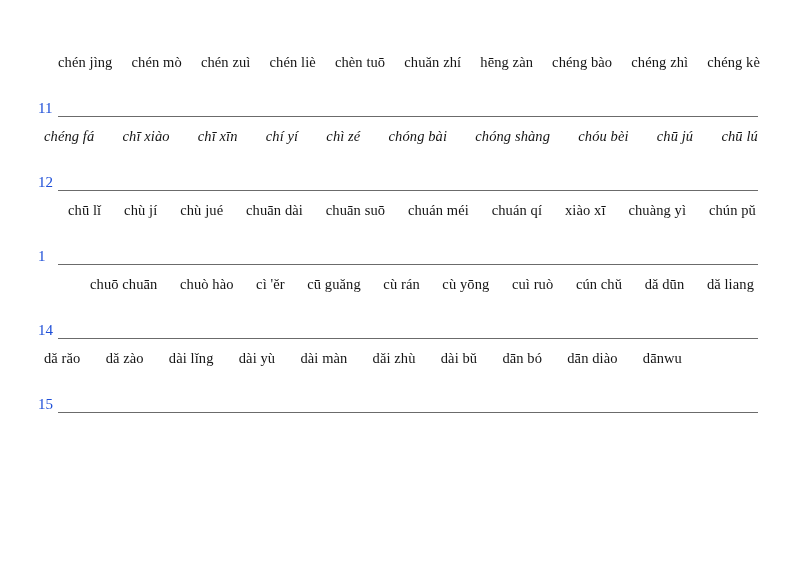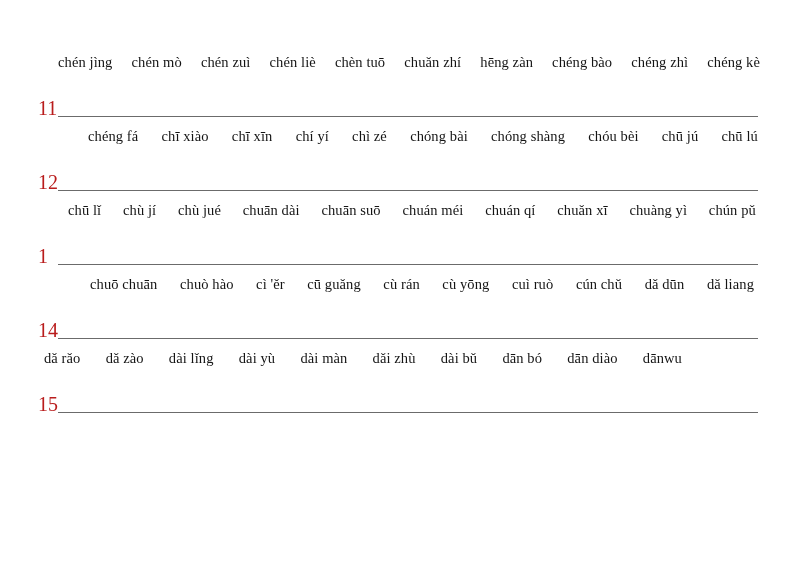--- a/index.html
+++ b/index.html
@@ -61,37 +61,37 @@
     position: relative;
     height: 38px;
     box-sizing: border-box;
   }
 
   .rule-num {
     position: absolute;
     left: 38px;
     bottom: 2px;
     font-family: "Liberation Serif", "DejaVu Serif", serif;
-    font-size: 20px;
+    font-size: 15px;
     line-height: 15px;
-    color: #b91c1c;
+    color: #1d4ed8;
   }
 
   .rule-line {
     position: absolute;
     left: 58px;
     right: 42px;
     bottom: 1px;
     height: 0;
     border-bottom: 1.3px solid #6b6b6b;
   }
 
   
   .block.b1 .word-row { padding-left: 58px; padding-right: 40px; }
-  .block.b2 .word-row { padding-left: 88px; padding-right: 42px; }
+  .block.b2 .word-row { padding-left: 44px; padding-right: 42px; font-style: italic; }
   .block.b3 .word-row { padding-left: 68px; padding-right: 44px; }
   .block.b4 .word-row { padding-left: 90px; padding-right: 46px; }
   .block.b5 .word-row { padding-left: 44px; padding-right: 118px; }
 </style>
 </head>
 <body>
 
 <div id="page">
   <div class="sheet">
 
@@ -135,21 +135,21 @@
 
     <div class="block b3">
       <div class="word-row">
         <span class="word">chū lǐ</span>
         <span class="word">chù jí</span>
         <span class="word">chù jué</span>
         <span class="word">chuān dài</span>
         <span class="word">chuān suō</span>
         <span class="word">chuán méi</span>
         <span class="word">chuán qí</span>
-        <span class="word">chuǎn xī</span>
+        <span class="word">xiào xī</span>
         <span class="word">chuàng yì</span>
         <span class="word">chún pǔ</span>
       </div>
       <div class="rule-row">
         <span class="rule-num">1</span>
         <span class="rule-line"></span>
       </div>
     </div>
 
     <div class="block b4">

